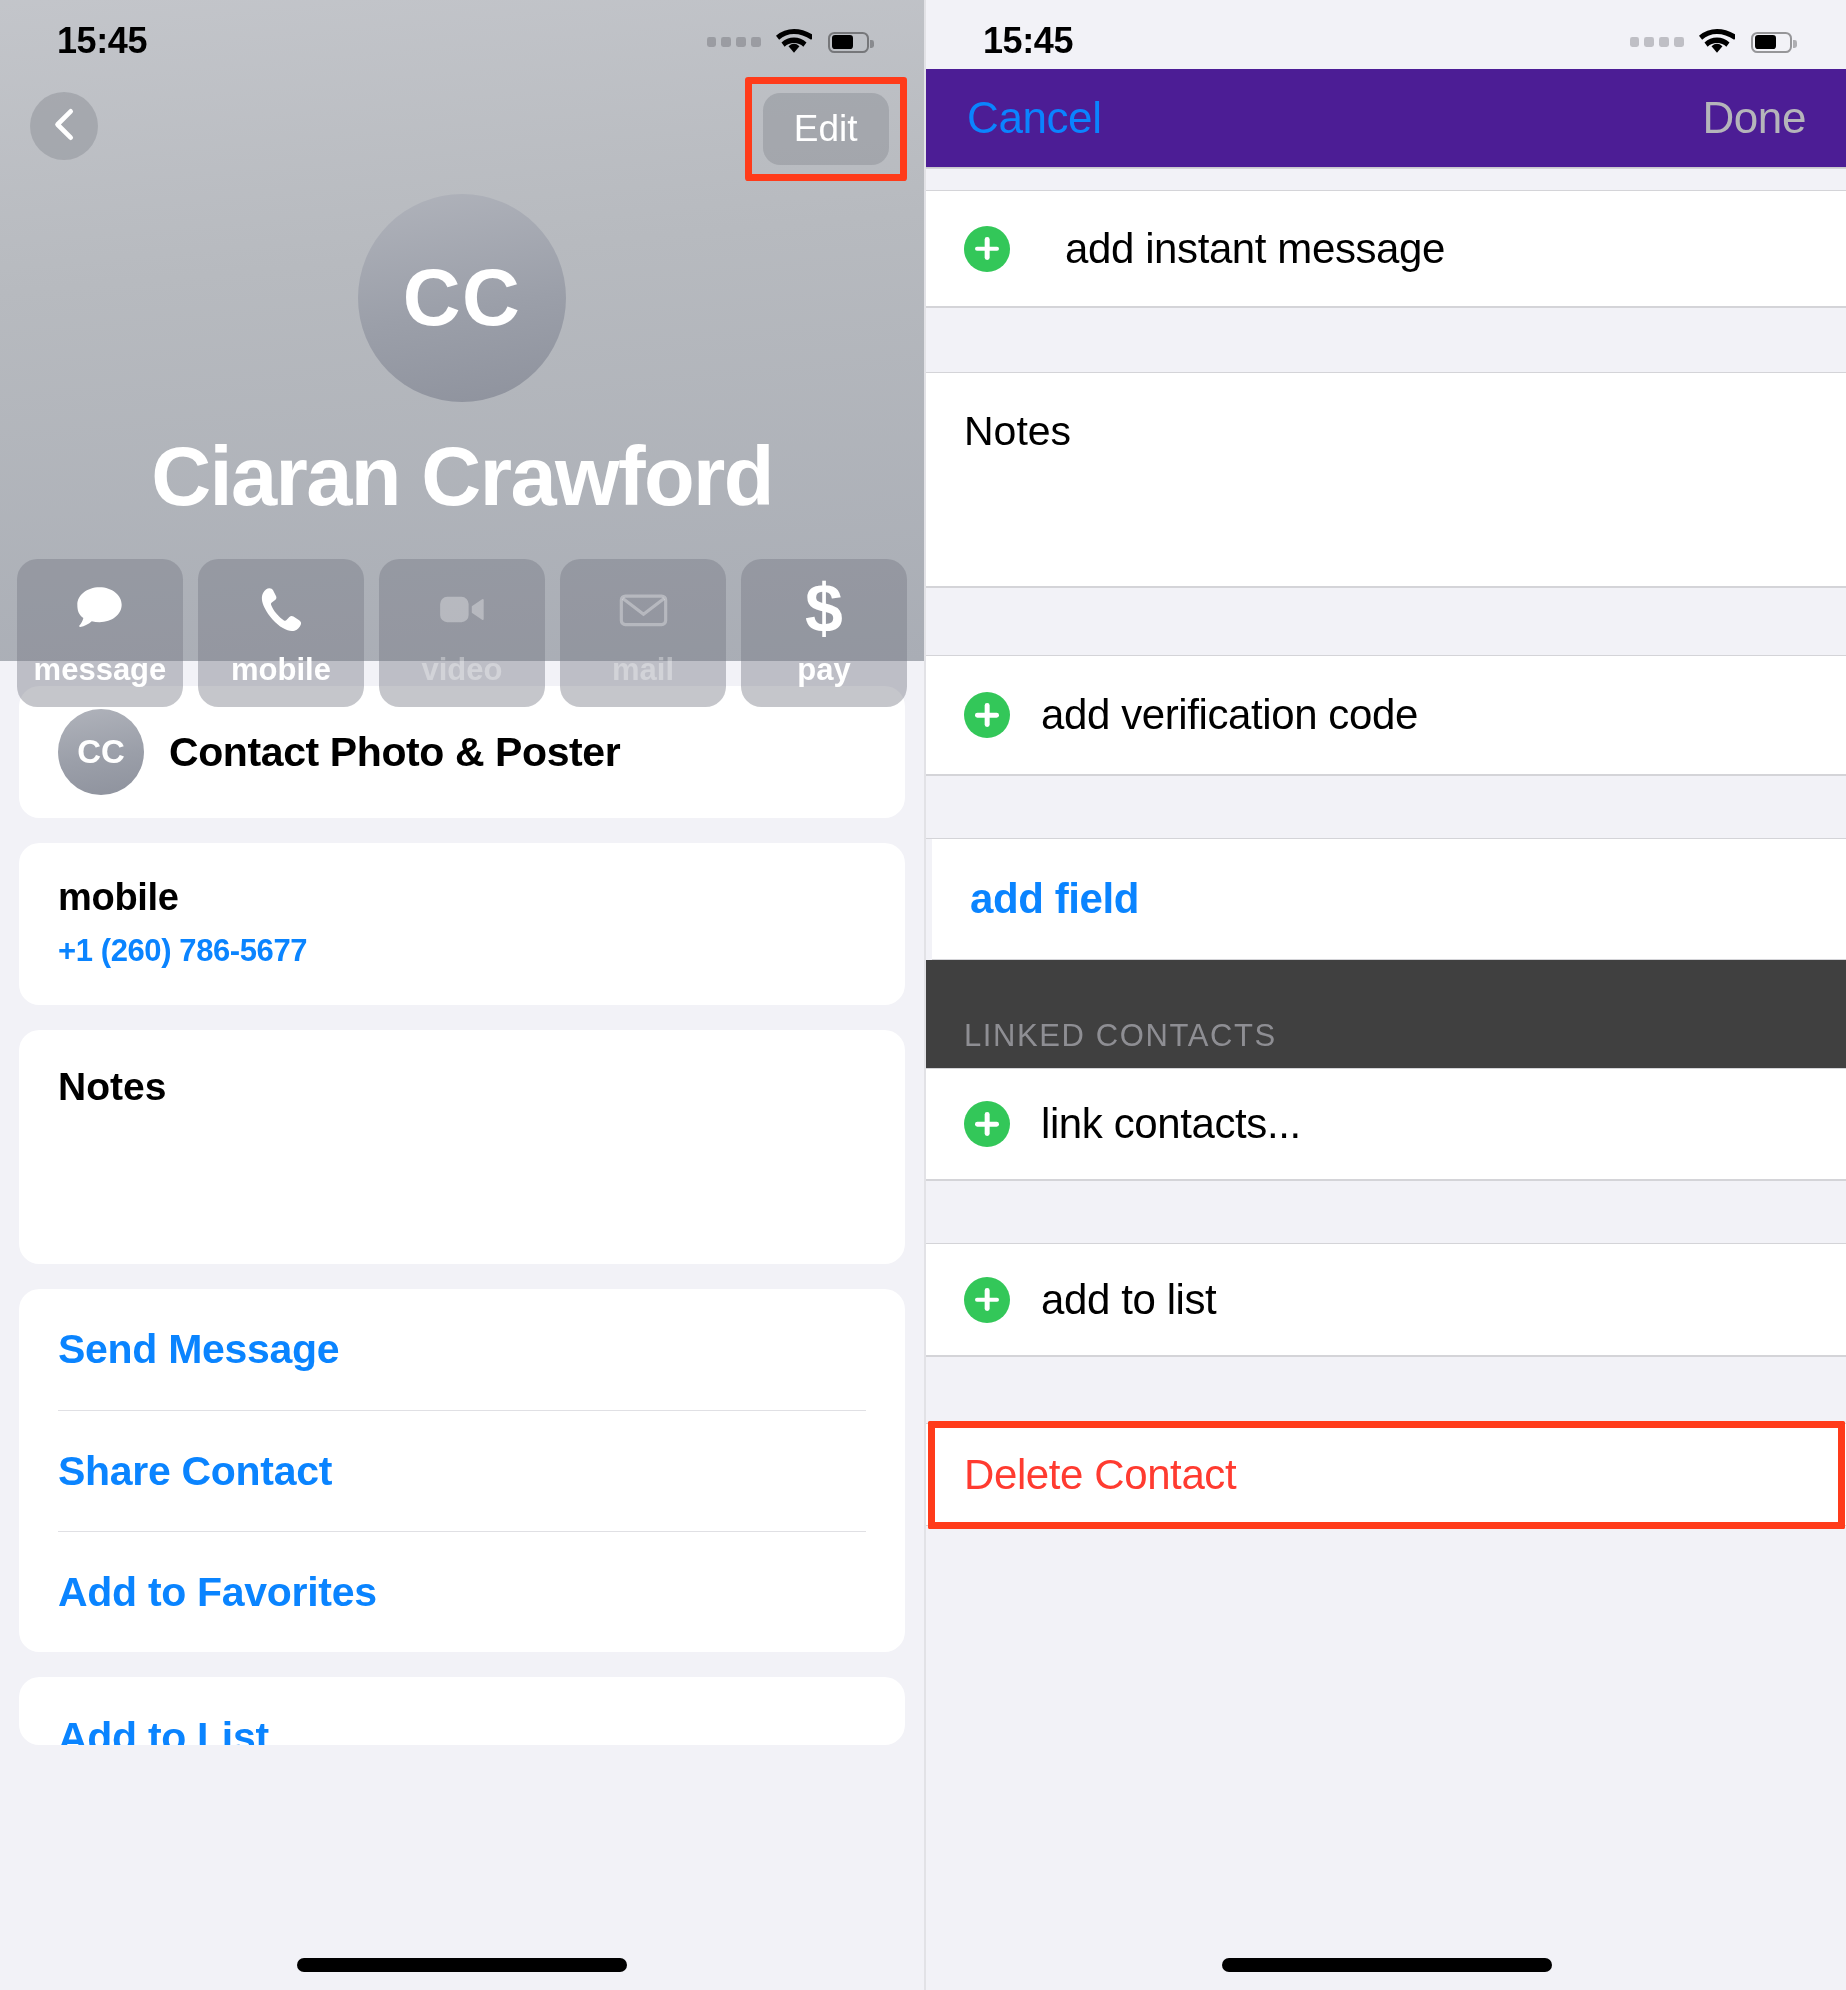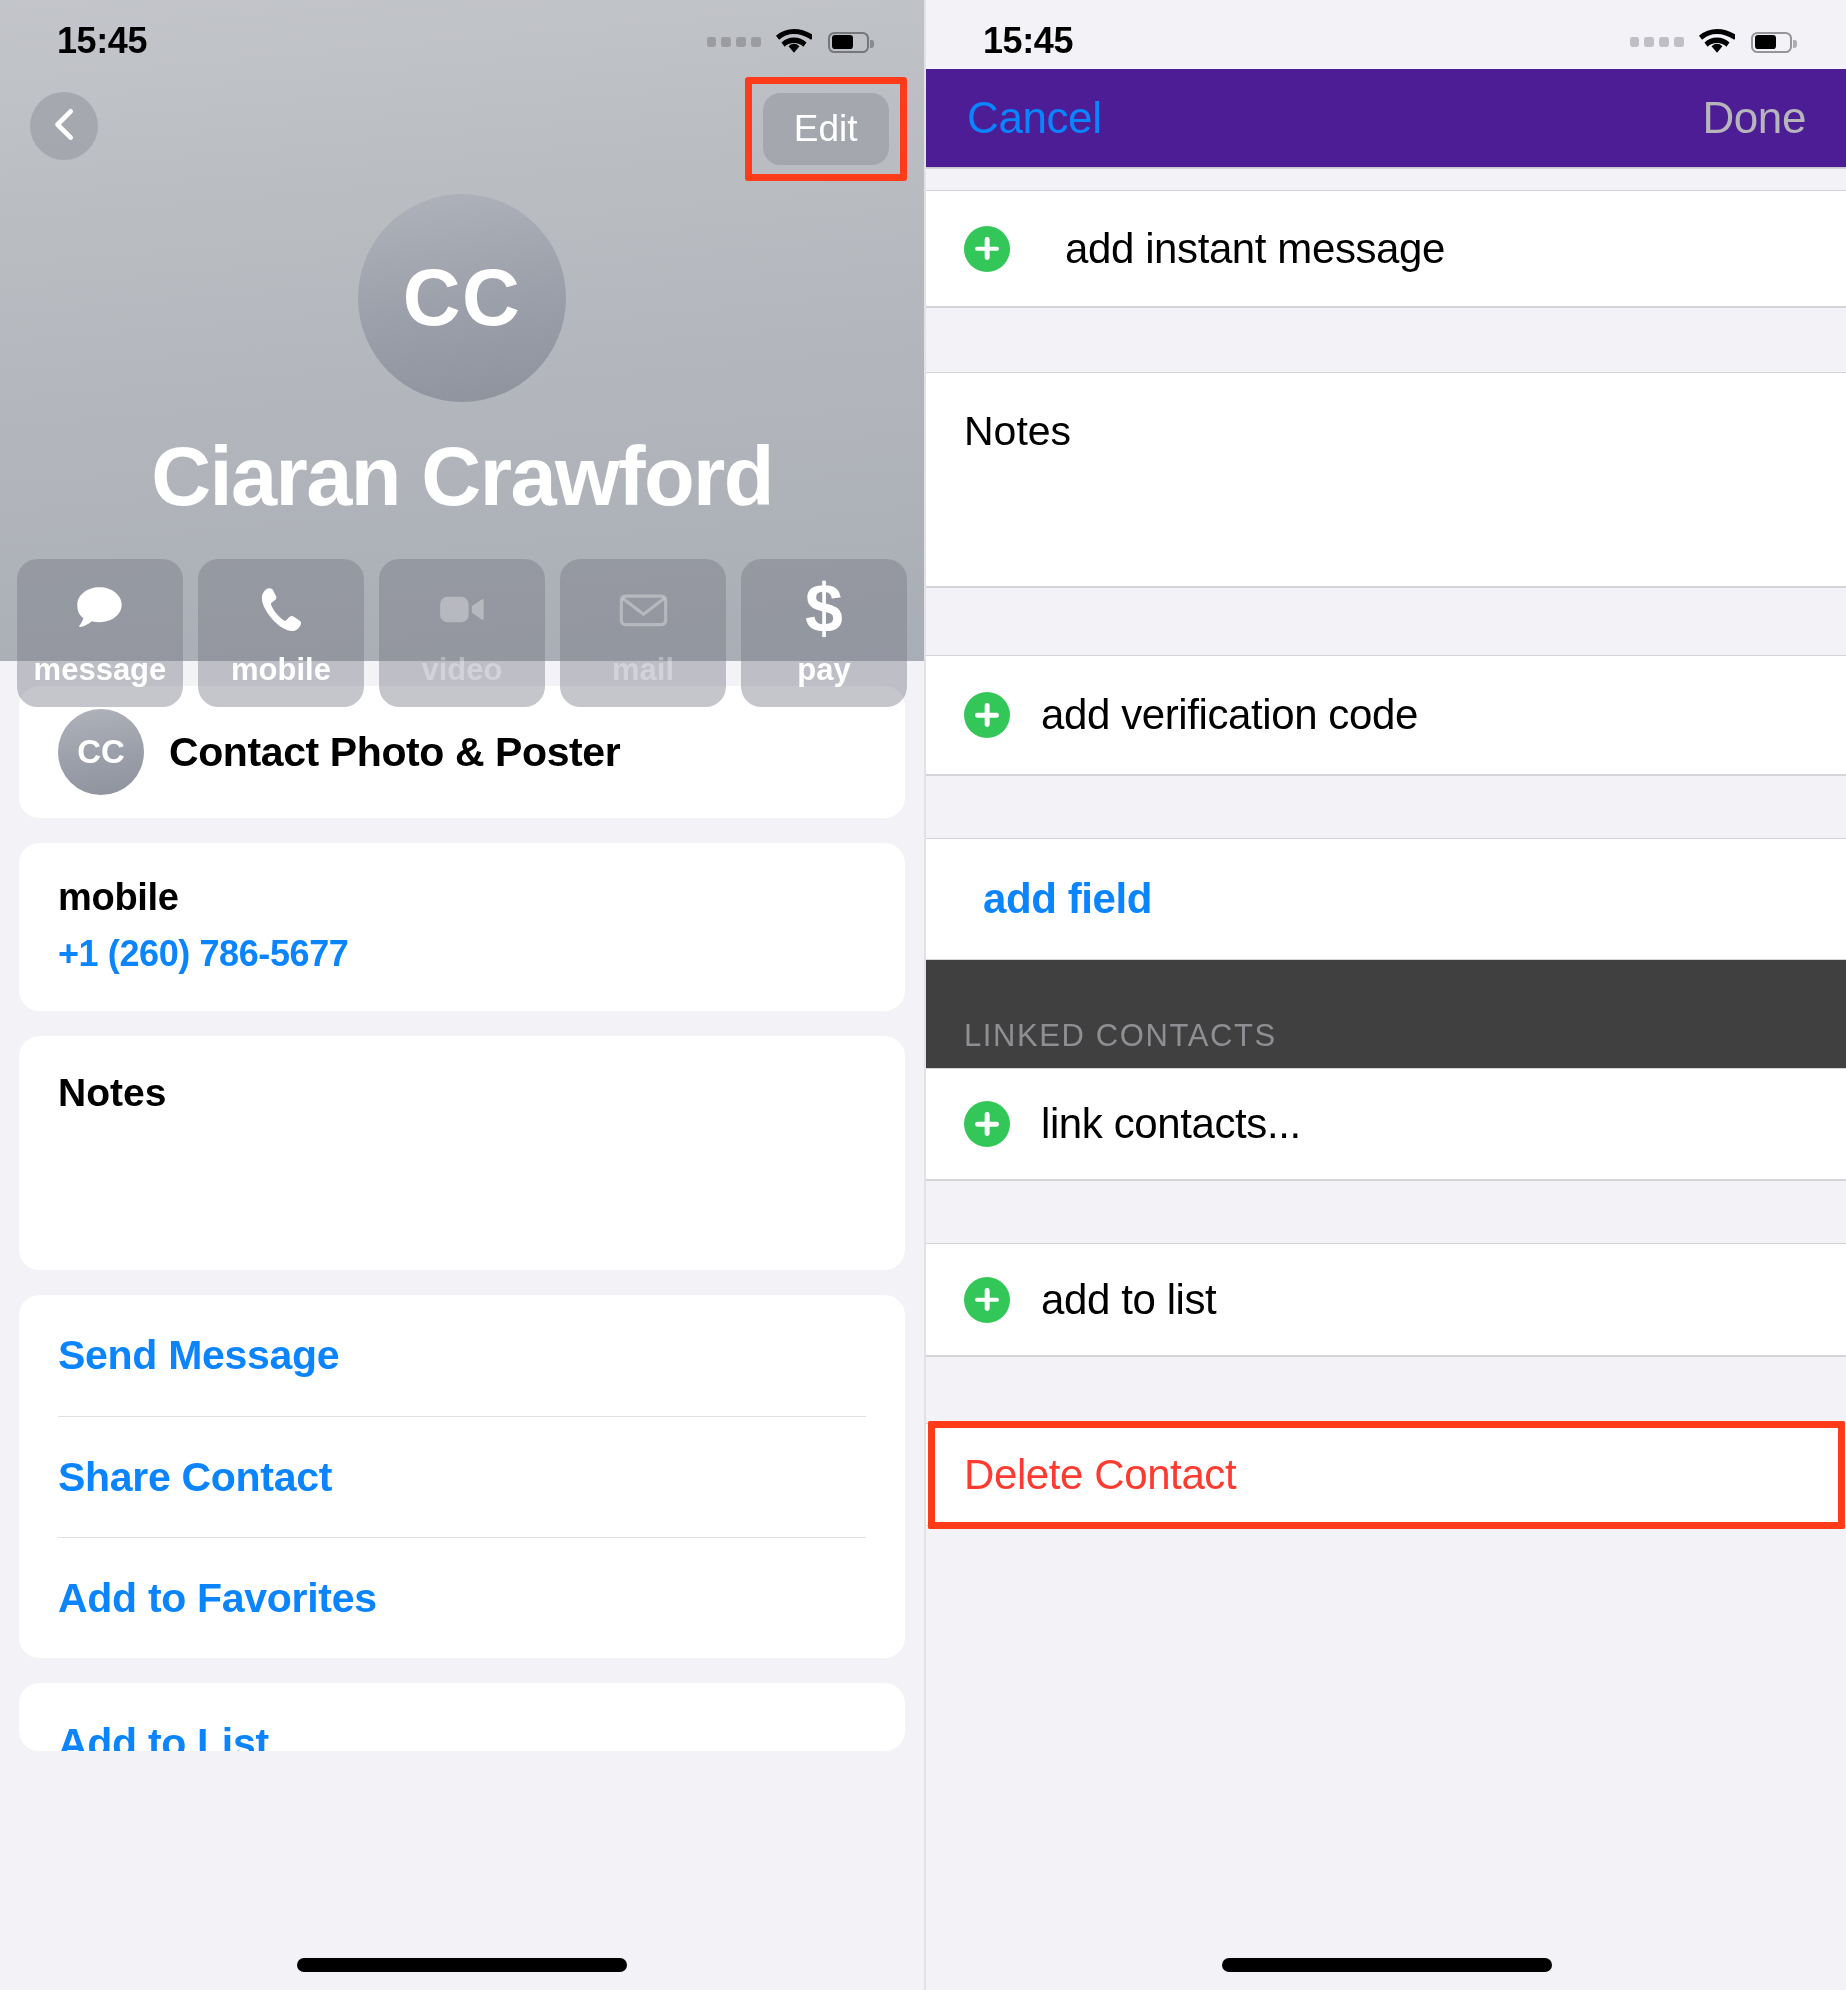--- a/index.html
+++ b/index.html
@@ -145,21 +145,21 @@
   .avatar-sm {
     width: 86px; height: 86px; border-radius:50%;
     background: linear-gradient(170deg,#b0b3bb 0%,#9b9fa9 55%,#8e929d 100%);
     display:flex; align-items:center; justify-content:center;
     color:#fff; font-size: 33px; font-weight: bold;
   }
   .row-photo .lbl { font-size: 41px; font-weight: 600; color:#000; letter-spacing:-0.4px; }
 
   .field { padding: 33px 0 36px; }
   .field .f-lbl { font-size: 38px; font-weight: 600; color:#000; letter-spacing:-0.3px; }
-  .field .f-val { font-size: 36px; font-weight: 600; color:#0a84ff; margin-top: 14px; letter-spacing:-0.4px; }
+  .field .f-val { font-size: 31px; font-weight: 600; color:#0a84ff; margin-top: 14px; letter-spacing:-0.4px; }
 
   .notes-card { min-height: 234px; padding-top: 35px; }
   .notes-card .n-lbl { font-size: 39px; font-weight: 600; color:#000; }
 
   .action-card { padding: 0 39px; }
   .action {
     font-size: 41px; font-weight: 600; color:#0a84ff;
     height: 121px; display:flex; align-items:center;
     letter-spacing: -0.3px;
   }
@@ -397,21 +397,21 @@
 
     <div class="gap" style="height:69px;"></div>
 
     <div class="white-row" style="height:119px;">
       <span class="plus"></span>
       <span class="r-lbl">add verification code</span>
     </div>
 
     <div class="gap" style="height:64px;"></div>
 
-    <div class="white-row" style="height:121px;padding-left:57px;">
+    <div class="white-row" style="height:121px;padding-left:38px;margin-left:6px;">
       <span class="r-lbl blue">add field</span>
     </div>
 
     <div class="sec-hdr" style="height:108px;">
       <span>LINKED CONTACTS</span>
     </div>
 
     <div class="white-row" style="height:112px;border-top:1.6px solid #d4d4d8;">
       <span class="plus"></span>
       <span class="r-lbl">link contacts...</span>

